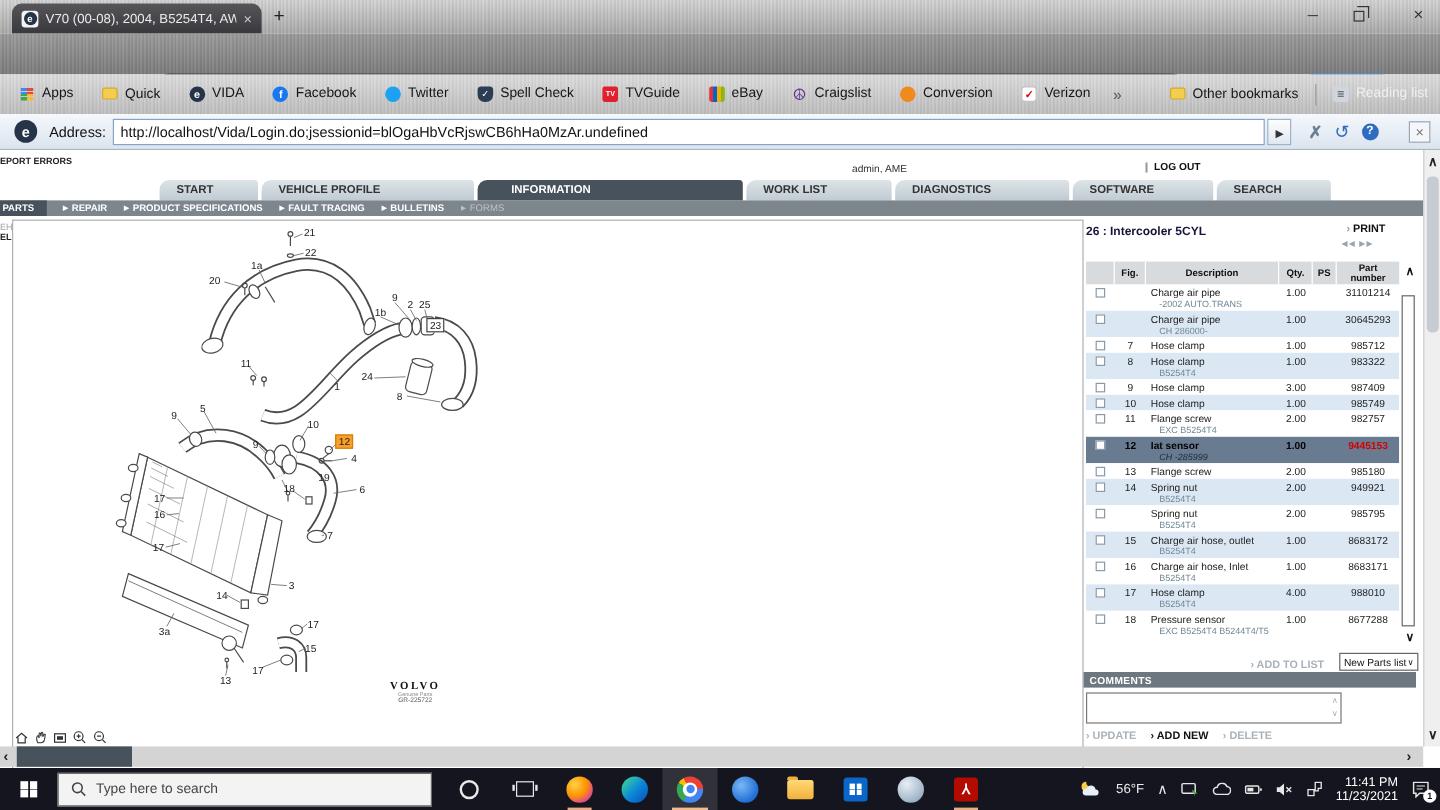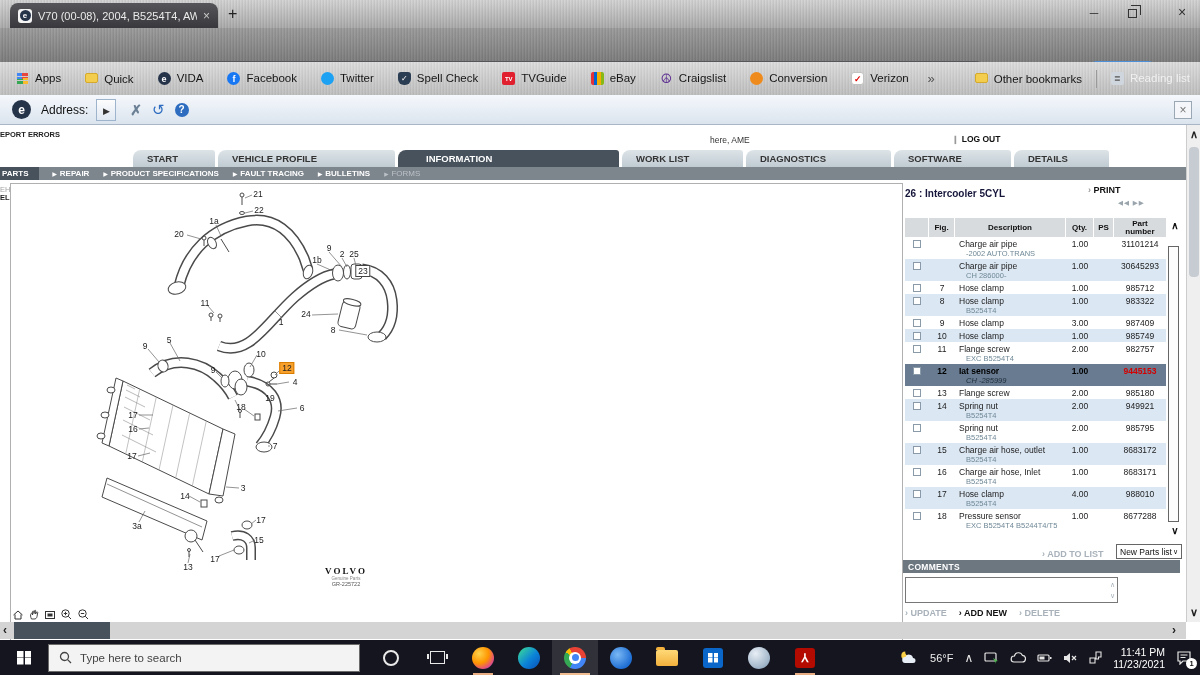--- a/index.html
+++ b/index.html
@@ -114,21 +114,21 @@
   .callout.hl { background:#f7a02c; border:1px solid #d97d00; padding:0 2px; color:#222; }
   .volvo { position:absolute; left:300px; top:382px; width:70px; text-align:center; }
   .volvo .v1 { font-size:9px; font-weight:bold; letter-spacing:2px; color:#111; font-family:"Liberation Serif",serif; }
   .volvo .v2 { font-size:4.5px; color:#888; }
   .volvo .v3 { font-size:5.5px; color:#555; }
   .dtools { position:absolute; left:12px; top:608px; display:flex; gap:4px; align-items:center; }
   .dtools svg { display:block; }
 
   
   .ptitle { left:905px; top:188px; font-size:10px; font-weight:bold; color:#15153a; }
-  .print { left:1088px; top:185px; font-size:9px; font-weight:bold; color:#111; }
+  .print { left:1122px; top:185px; font-size:9px; font-weight:bold; color:#111; }
   .print i { color:#999; font-style:normal; }
   .pager { left:1118px; top:199px; font-size:6.5px; color:#9aa4ac; letter-spacing:1px; }
   .thead { position:absolute; left:905px; top:218px; width:261px; height:19px; background:#d7dbde; display:flex;
     font-size:8px; font-weight:bold; color:#111; text-align:center; }
   .thead div { border-right:1px solid #fff; display:flex; align-items:center; justify-content:center; line-height:8px; }
   .c0{width:24px;} .c1{width:26px;} .c2{width:111px;} .c3{width:28px;} .c4{width:20px;} .c5{width:52px; border-right:none !important;}
   #rows { position:absolute; left:905px; top:237px; width:261px; height:303px; overflow:hidden; }
   .trow { display:flex; align-items:flex-start; padding:1.5px 0; background:#fff; }
   .trow.alt { background:#dbe7f3; }
   .trow.selected { background:#687b90; }
@@ -309,43 +309,44 @@
   <span class="bm-div"></span>
   <span class="bmi readlist">
       <i class="bi bi-reading">≣</i>
       <span>Reading list</span>
     </span>
 </div>
 
 <div class="abs iebar">
   <span class="ie-logo">e</span>
   <span class="ie-label">Address:</span>
+  <input class="ie-input" value="http://localhost/Vida/Login.do;jsessionid=blOgaHbVcRjswCB6hHa0MzAr.undefined" style="">
   <span class="ie-go">▶</span>
   <span class="ie-tools">✗</span>
   <span class="ie-refresh">↺</span>
   <span class="ie-help">?</span>
   <span class="ie-close">×</span>
 </div>
 
 <div class="abs applinks">
   <div class="al1">EPORT ERRORS</div>
   <div class="al2">EHICLE DETAILS</div>
   <div class="al3">ELP</div>
 </div>
-<div class="userline">here, AME</div>
+<div class="userline">admin, AME</div>
 <div class="logout"><i>❙</i><span>LOG OUT</span></div>
 
 <div id="tabs">
     <div class="vtab" style="width: 82px;">START</div>
     <div class="vtab" style="width: 177px;">VEHICLE PROFILE</div>
     <div class="vtab active" style="width: 221px; padding-left: 28px;">INFORMATION</div>
     <div class="vtab" style="width: 121px;">WORK LIST</div>
     <div class="vtab" style="width: 145px;">DIAGNOSTICS</div>
     <div class="vtab" style="width: 117px;">SOFTWARE</div>
-    <div class="vtab" style="width: 95px;">DETAILS</div>
+    <div class="vtab" style="width: 95px;">SEARCH</div>
   </div>
 <div id="subnav">
     <div class="sn active">
       <span>PARTS</span>
     </div>
     <div class="sn ">
       <span class="arr">▶</span>
       <span>REPAIR</span>
     </div>
     <div class="sn ">

